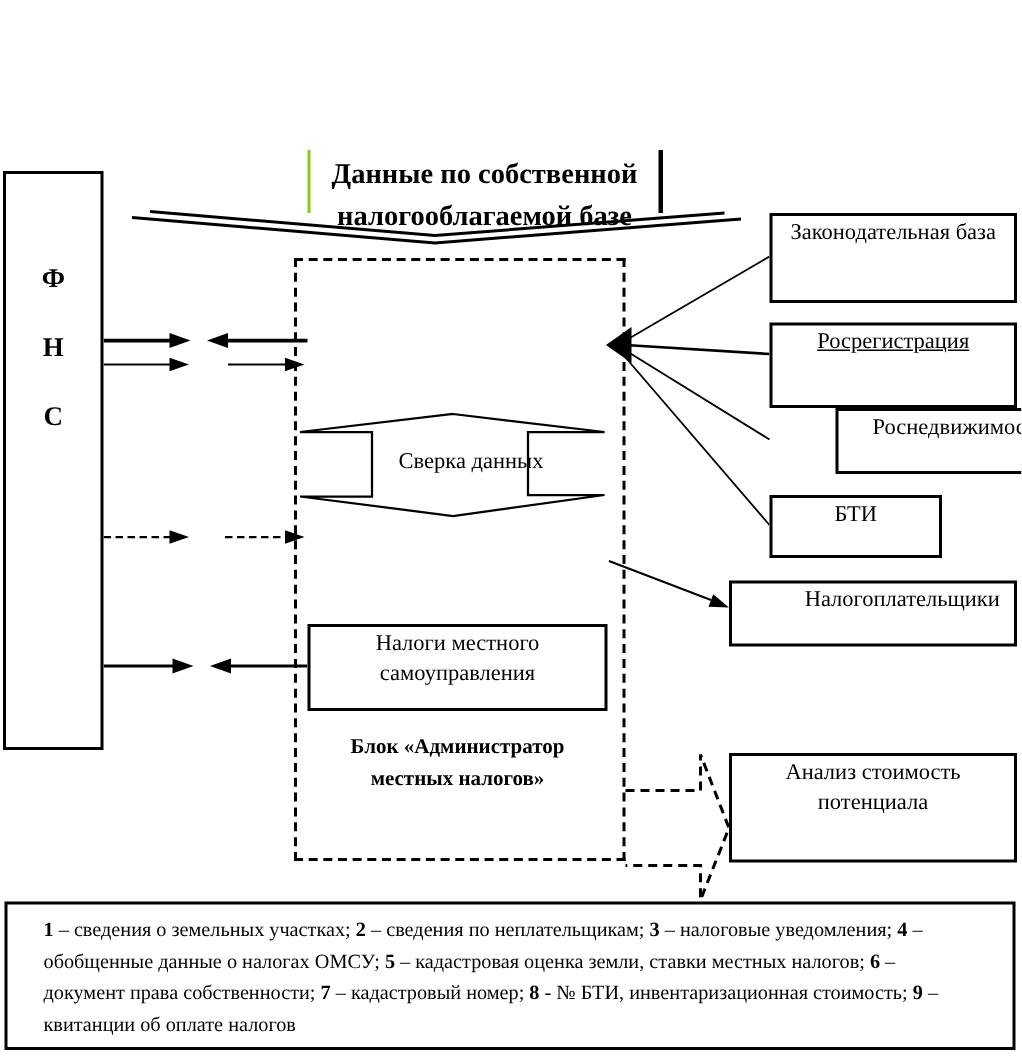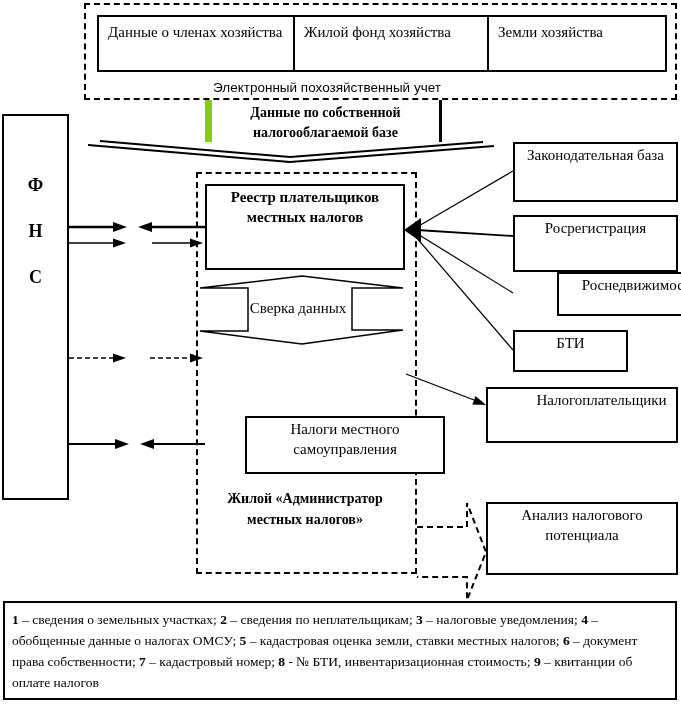--- a/index.html
+++ b/index.html
@@ -17,52 +17,52 @@
   .cell{box-sizing:border-box;border:2px solid #000;height:57px;padding:5px 9px;
         font-size:15px;line-height:1.35;background:#fff;}
   .cell+.cell{margin-left:-2px;}
   .cell.c1{width:198px;}
   .cell.c2{width:196px;}
   .cell.c3{width:180px;}
   .top-caption{position:absolute;left:111px;top:75px;width:260px;text-align:center;
         font-family:"Liberation Sans","DejaVu Sans",sans-serif;font-size:13.5px;}
 
   
-  .flow-label{left:205px;top:100px;width:237px;height:42px;border-left:7px solid #84cc16;
-        border-right:3px solid #000;text-align:center;font-weight:bold;font-size:14px;
+  .flow-label{left:205px;top:100px;width:237px;height:42px;border-left:2px solid #84cc16;
+        border-right:3px solid #000;text-align:center;font-weight:bold;font-size:19px;
         line-height:1.45;padding-top:3px;background:transparent;}
 
   
   .fns-box{left:2px;top:114px;width:67px;height:386px;border:2px solid #000;background:#fff;
         text-align:center;font-weight:bold;font-size:18px;padding-top:46px;}
   .fns-box div{line-height:46px;}
 
   
   .central-box{left:196px;top:172px;width:221px;height:402px;border:2px dashed #000;background:transparent;}
   .solid-box{border:2px solid #000;background:#fff;display:flex;
         justify-content:center;text-align:center;font-size:15px;line-height:1.3;padding:2px 8px;}
   .registry-box{left:205px;top:184px;width:200px;height:86px;font-weight:bold;}
   .accrual-box{left:205px;top:344px;width:200px;height:58px;}
-  .localtax-box{left:205px;top:416px;width:200px;height:58px;margin-left:40px;}
-  .sverka-text{left:248px;top:283px;width:100px;height:50px;display:flex;align-items:center;
+  .localtax-box{left:205px;top:416px;width:200px;height:58px;}
+  .sverka-text{left:264px;top:283px;width:100px;height:50px;display:flex;align-items:center;
         justify-content:center;font-size:15px;line-height:1.4;background:transparent;}
   .admin-caption{left:205px;top:488px;width:200px;text-align:center;font-weight:bold;
         font-size:14px;line-height:1.5;}
 
   
   .box-legal{left:513px;top:142px;width:165px;height:60px;}
-  .box-rosreg{left:513px;top:215px;width:165px;height:57px;}
+  .box-rosreg{left:513px;top:215px;width:165px;height:57px;text-decoration:underline;}
   .box-rosned{left:513px;top:272px;width:165px;height:44px;margin-left:44px;}
   .box-bti{left:513px;top:330px;width:115px;height:42px;}
-  .box-taxpayers{left:486px;top:387px;width:192px;height:56px;padding-left:47px;}
+  .box-taxpayers{left:486px;top:387px;width:192px;height:44px;padding-left:47px;}
   .box-analysis{left:486px;top:502px;width:192px;height:73px;}
 
   
   .legend-box{left:3px;top:601px;width:674px;height:99px;border:2px solid #000;background:#fff;
-        padding:7px 7px;font-size:13.5px;line-height:1.55;}
+        padding:7px 24px;font-size:13.5px;line-height:1.55;}
   .legend-box b{font-weight:bold;}
 </style>
 </head>
 <body>
 
 <div class="stage">
 
   <svg class="overlay" viewBox="0 0 681 704" xmlns="http://www.w3.org/2000/svg">
 
     <g stroke="#000" fill="none">
@@ -111,69 +111,52 @@
 
     <g>
       <path d="M302,276 L403,288 L352,288 L352,330 L403,330 L302,344 L200,331 L248,331 L248,288 L200,288 Z" fill="#fff" stroke="#000" stroke-width="1.5"></path>
     </g>
 
     <g>
       <path d="M417,527 L467,527 L467,503 L486,552 L467,600 L467,577 L417,577" fill="none" stroke="#000" stroke-width="2" stroke-dasharray="6,4"></path>
     </g>
   </svg>
 
-  <div class="abs top-group z2">
-    <div class="cells">
-      <div class="cell c1">
-        <span>Данные о членах хозяйства</span>
-      </div>
-      <div class="cell c2">
-        <span>Жилой фонд хозяйства</span>
-      </div>
-      <div class="cell c3">
-        <span>Земли хозяйства</span>
-      </div>
-    </div>
-    <div class="top-caption">Электронный похозяйственный учет</div>
-  </div>
 
   <div class="abs flow-label z2">Данные по собственной налогооблагаемой базе</div>
 
   <div class="abs fns-box z2">
     <div>Ф</div>
     <div>Н</div>
     <div>С</div>
   </div>
 
   <div class="abs central-box z2"></div>
-  <div class="abs solid-box registry-box z2">
-    <span>Реестр плательщиков местных налогов</span>
-  </div>
   <div class="abs sverka-text z2">Сверка данных</div>
   <div class="abs solid-box localtax-box z2">
     <span>Налоги местного самоуправления</span>
   </div>
-  <div class="abs admin-caption z2">Жилой «Администратор местных налогов»</div>
+  <div class="abs admin-caption z2">Блок «Администратор местных налогов»</div>
 
   <div class="abs solid-box box-legal z2">
     <span>Законодательная база</span>
   </div>
   <div class="abs solid-box box-rosreg z2">
     <span>Росрегистрация</span>
   </div>
   <div class="abs solid-box box-rosned z2">
     <span>Роснедвижимость</span>
   </div>
   <div class="abs solid-box box-bti z2">
     <span>БТИ</span>
   </div>
   <div class="abs solid-box box-taxpayers z2">
     <span>Налогоплательщики</span>
   </div>
   <div class="abs solid-box box-analysis z2">
-    <span>Анализ налогового потенциала</span>
+    <span>Анализ стоимость потенциала</span>
   </div>
 
   <div class="abs legend-box z2">
     <span><b>1</b><span> – сведения о земельных участках; </span></span><span><b>2</b><span> – сведения по неплательщикам; </span></span><span><b>3</b><span> – налоговые уведомления; </span></span><span><b>4</b><span> – обобщенные данные о налогах ОМСУ; </span></span><span><b>5</b><span> – кадастровая оценка земли, ставки местных налогов; </span></span><span><b>6</b><span> – документ права собственности; </span></span><span><b>7</b><span> – кадастровый номер; </span></span><span><b>8</b><span> - № БТИ, инвентаризационная стоимость; </span></span><span><b>9</b><span> – квитанции об оплате налогов</span></span>
   </div>
 
 </div>
 
 </body></html>

